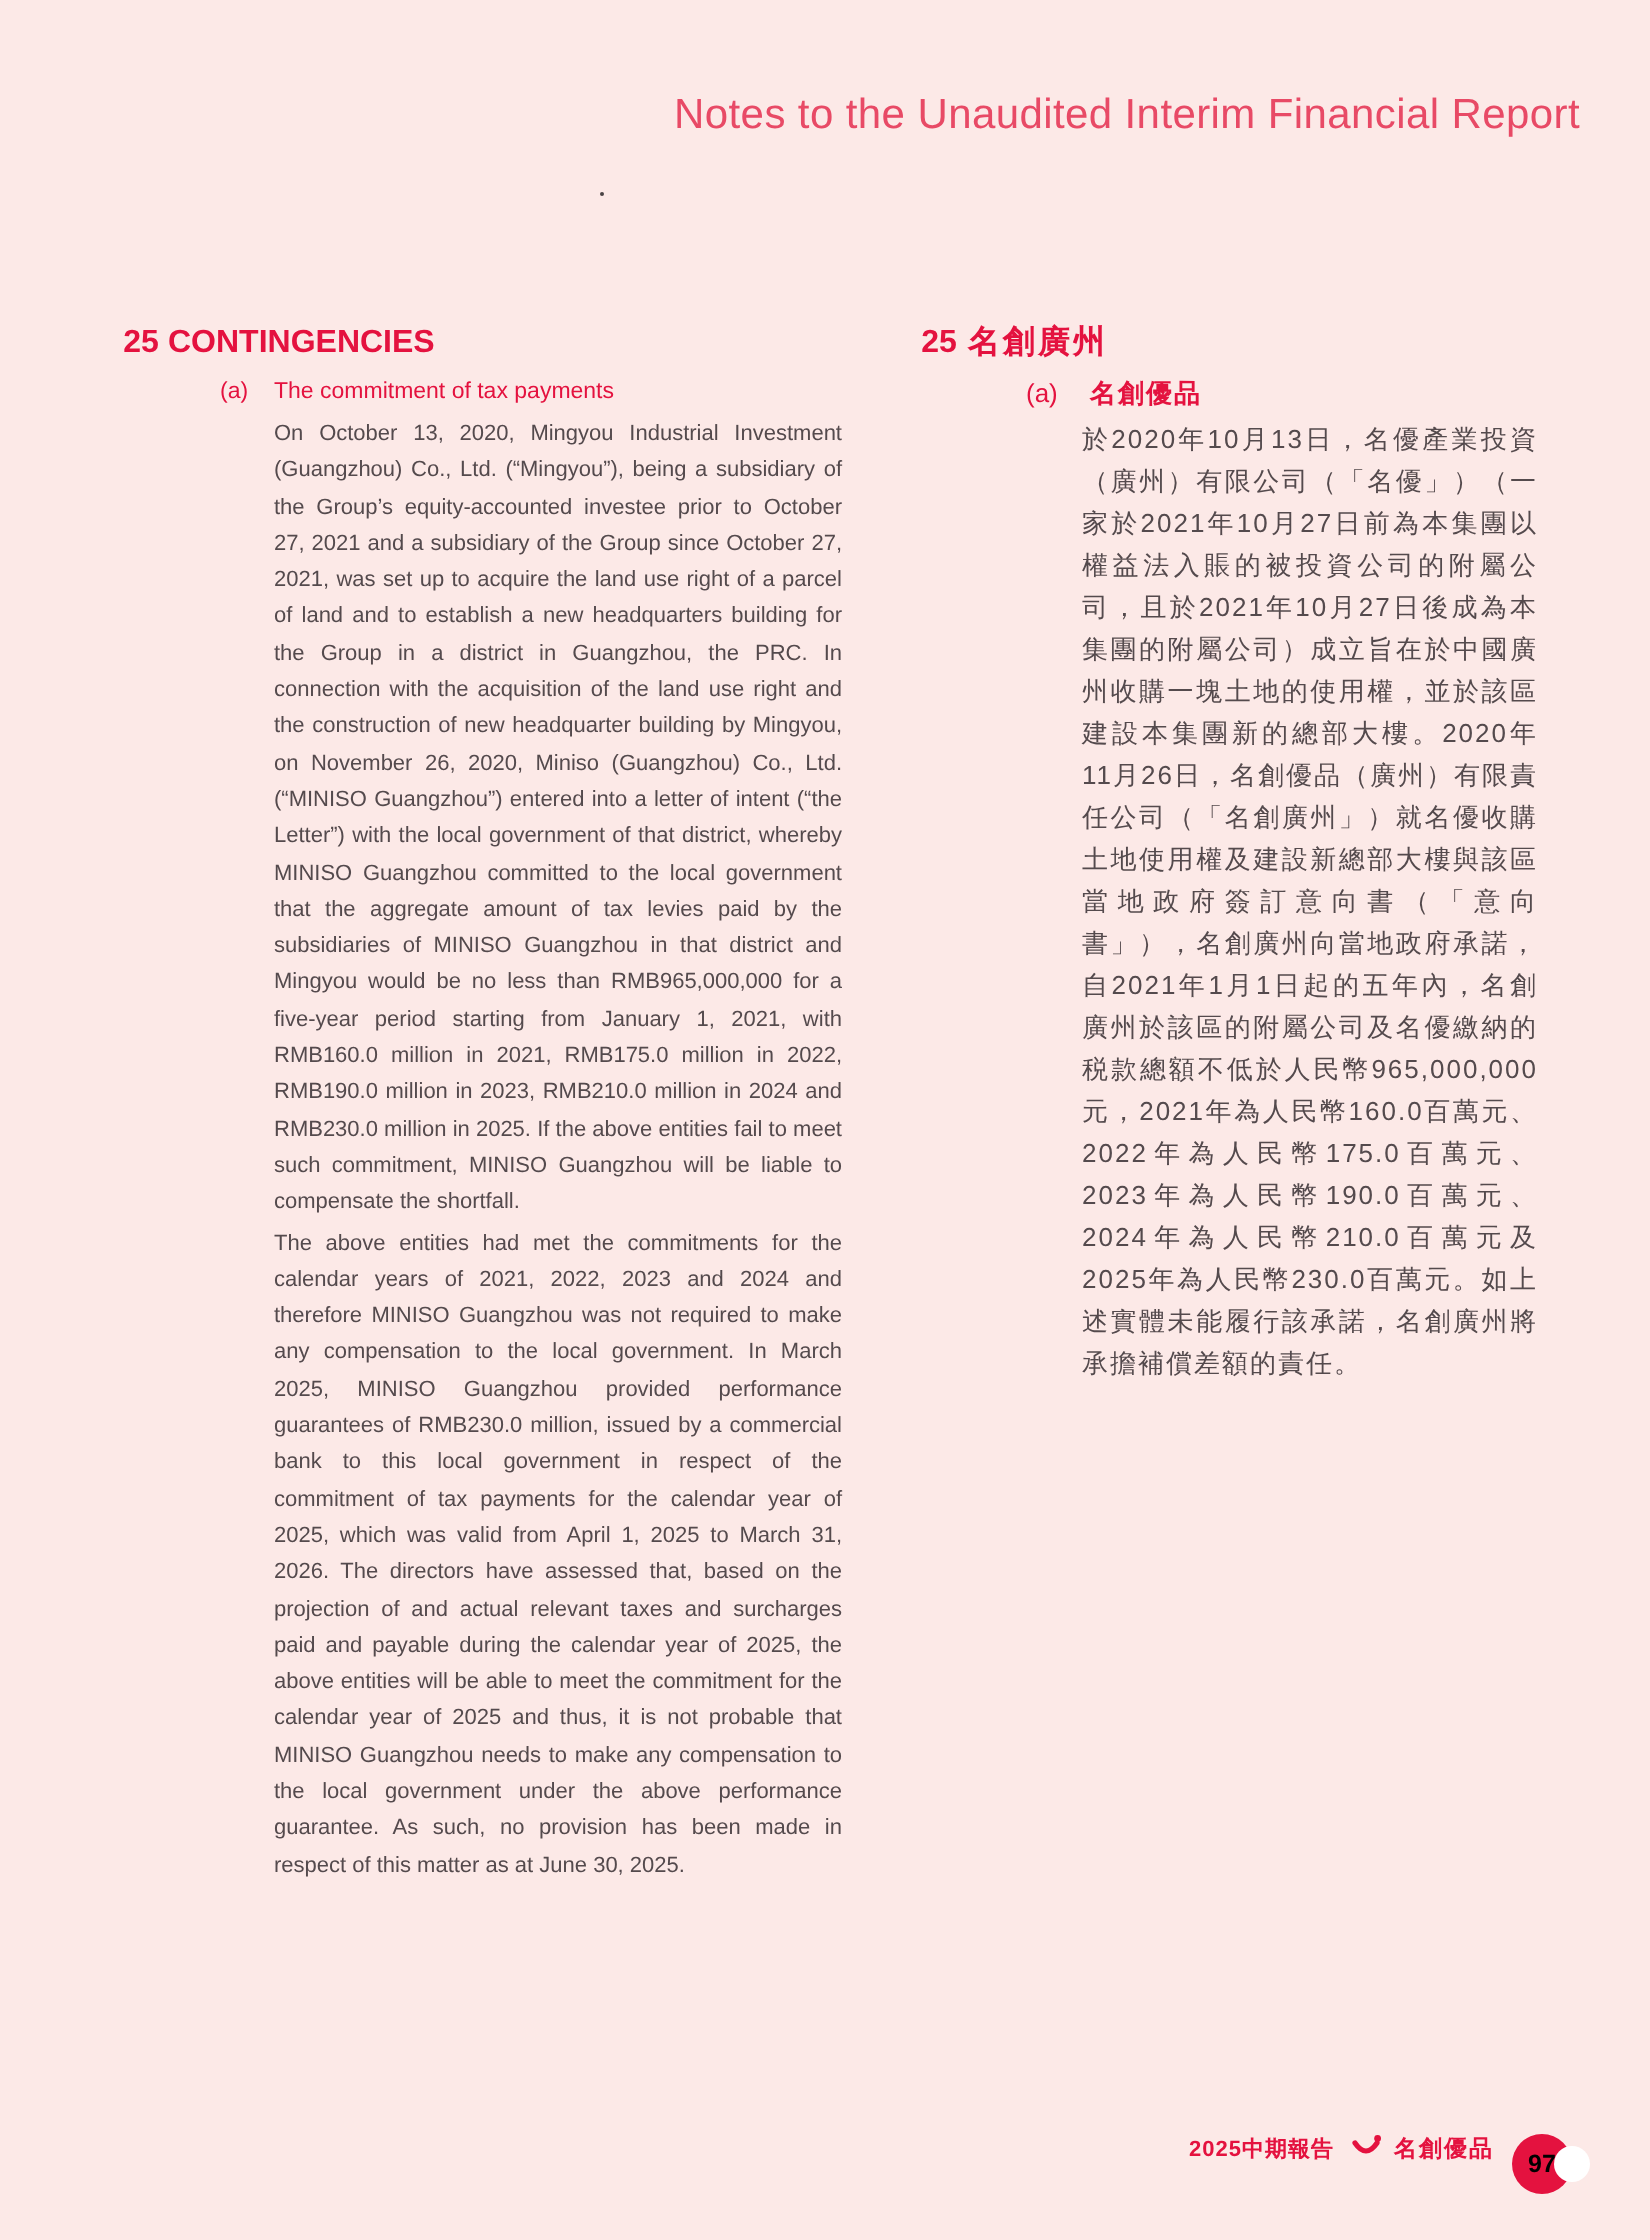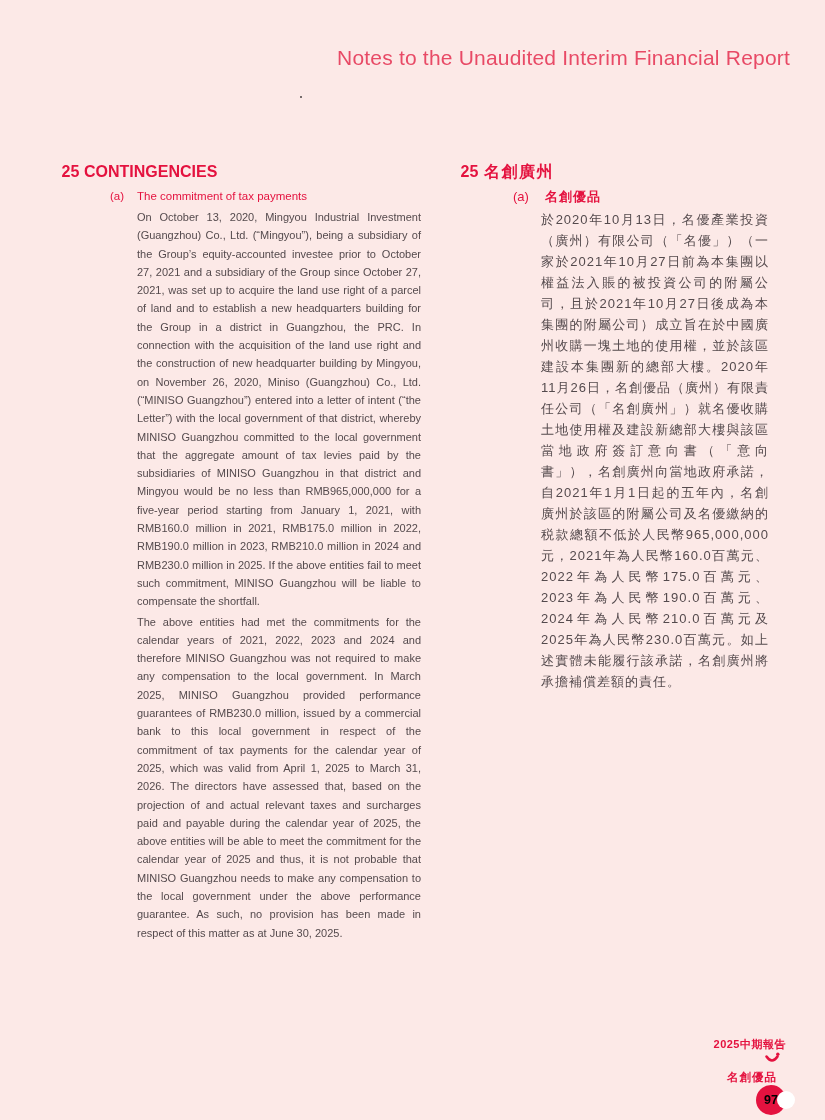--- a/index.html
+++ b/index.html
@@ -113,25 +113,24 @@
     width:228px;
     font-size:13px;
     line-height:21px;
     letter-spacing:1px;
   }
   .col-zh .body-para + .body-para{margin-top:26px;}
   
   .footer{
     position:absolute;
     right:39px;
-    bottom:5px;
-    display:flex;
-    align-items:flex-end;
+    bottom:23px;
+    display:flex;
+    align-items:flex-start;
     color:var(--heading-red);
-    flex-direction:column;
   }
   .footer .report-label{
     font-size:11px;
     font-weight:bold;
     letter-spacing:0.5px;
   }
   .footer .smile{
     margin:0 6px 0 8px;
     display:inline-block;
   }

